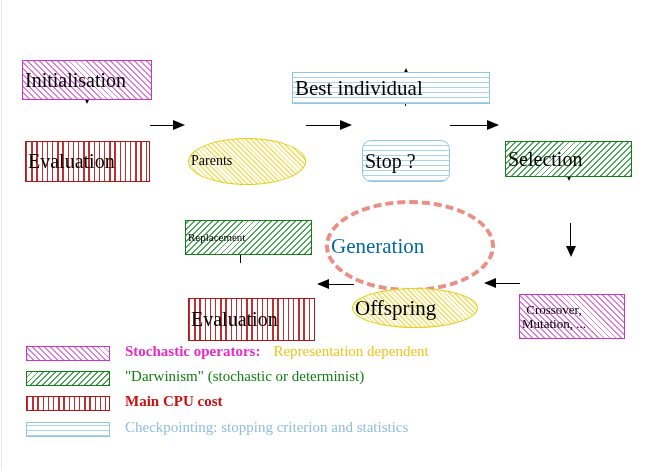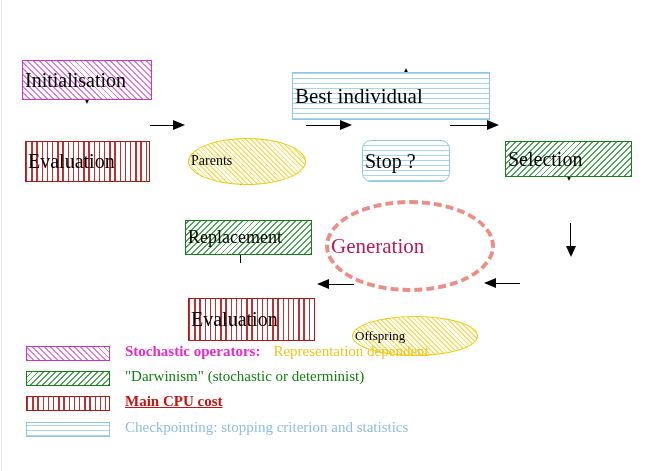--- a/index.html
+++ b/index.html
@@ -93,21 +93,21 @@
 
   .shape-rect   { border-radius: 0; }
   .shape-round  { border-radius: 9px; }
   .shape-ellipse{ border-radius: 50%; }
 
   
   .fill-dashed-ellipse {
     border: 4px dashed #EC8E85;
     background: transparent;
     border-radius: 50%;
-    color: #be185d;
+    color: #0369a1;
   }
 
   
   .edge {
     position: absolute;
     background: #000000;
     z-index: 1;
   }
   .edge.h { height: 1.4px; }
   .edge.v { width: 1.4px; }
@@ -168,39 +168,43 @@
   </div>
 
   <div class="node fill-green shape-rect" style="left:505px; top:105px; width:127px; height:36px; font-size:20px;">
     <span class="lbl">Selection</span>
   </div>
 
   <div class="node fill-blue shape-round" style="left:362px; top:104px; width:88px; height:42px; font-size:20px;">
     <span class="lbl">Stop ?</span>
   </div>
 
-  <div class="node fill-blue shape-rect" style="left:292px; top:36px; width:198px; height:48px; font-size:21px;">
+  <div class="node fill-blue shape-rect" style="left:292px; top:36px; width:198px; height:32px; font-size:21px;">
     <span class="lbl">Best individual</span>
   </div>
 
-  <div class="node fill-green shape-rect" style="left:185px; top:184px; width:127px; height:35px; font-size:18px;">
+  <div class="node fill-green shape-rect" style="left:185px; top:184px; width:127px; height:35px; font-size:11px;">
     <span class="lbl">Replacement</span>
   </div>
 
   <div class="node fill-dashed-ellipse" style="left:325px; top:164px; width:170px; height:92px; font-size:21px;">
     <span class="lbl">Generation</span>
   </div>
 
 
+  <div class="node fill-magenta shape-rect" style="left:519px; top:258px; width:106px; height:45px; font-size:13px;">
+    <span class="lbl">Crossover,
+Mutation, ...</span>
+  </div>
 
   <div class="node fill-red shape-rect" style="left:188px; top:262px; width:127px; height:43px; font-size:20px;">
     <span class="lbl">Evaluation</span>
   </div>
 
-  <div class="node fill-yellow shape-ellipse" style="left:352px; top:280px; width:126px; height:40px; font-size:13px;">
+  <div class="node fill-yellow shape-ellipse" style="left:352px; top:252px; width:126px; height:40px; font-size:21px;">
     <span class="lbl">Offspring</span>
   </div>
 
   <div class="edge v" style="left:86px; top:64px; height:32px;"></div>
   <div class="arrow down" style="left:81.5px; top:93px;"></div>
 
   <div class="edge h" style="left:150px; top:125px; width:28px;"></div>
   <div class="arrow right" style="left:173px; top:119.5px;"></div>
 
   <div class="edge h" style="left:306px; top:125px; width:38px;"></div>
@@ -242,21 +246,21 @@
     <div class="legend-row" style="top:25px;">
       <div class="legend-swatch fill-green"></div>
       <div class="legend-text">
         <span style="color:#128012;">"Darwinism" (stochastic or determinist)</span>
       </div>
     </div>
 
     <div class="legend-row" style="top:50px;">
       <div class="legend-swatch fill-red"></div>
       <div class="legend-text">
-        <span style="color:#CC1111; font-weight:bold;text-decoration:underline;">Main CPU cost</span>
+        <span style="color:#CC1111; font-weight:bold;">Main CPU cost</span>
       </div>
     </div>
 
     <div class="legend-row" style="top:76px;">
       <div class="legend-swatch fill-blue"></div>
       <div class="legend-text">
         <span style="color:#8FBEE0;">Checkpointing: stopping criterion and statistics</span>
       </div>
     </div>
 

